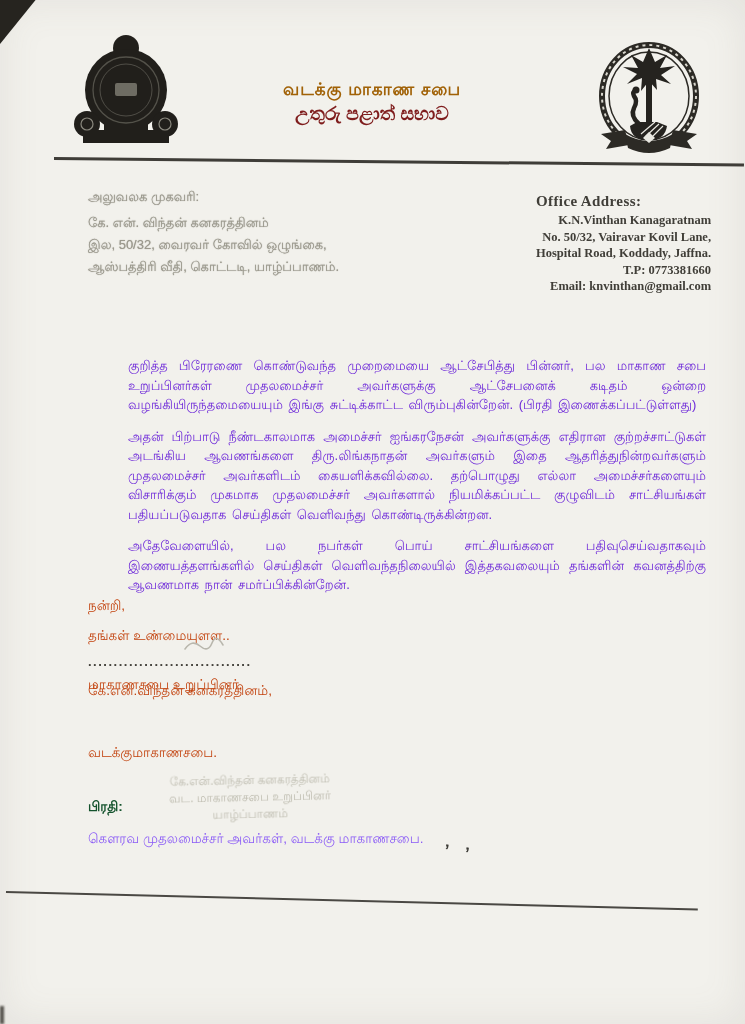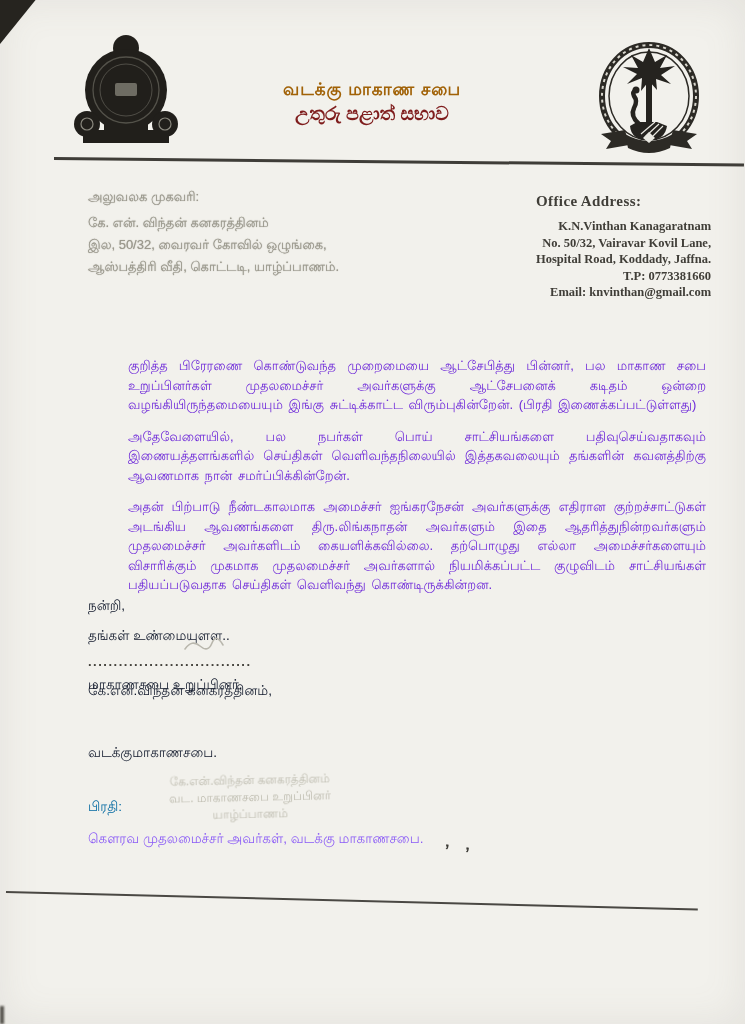--- a/index.html
+++ b/index.html
@@ -38,46 +38,46 @@
   
   .sender-address {
     position:absolute; left:88px; top:186px; font-size:13px; line-height:22px;
     color:#9b998d; text-shadow:0 0 1px rgba(150,148,138,.9);
   }
   .sender-label { margin-bottom:4px; }
   .office-address {
     position:absolute; left:536px; top:193px;
     font-family:"Liberation Serif", serif; color:#403e38;
   }
-  .office-label { font-size:15px; font-weight:bold; letter-spacing:.4px; margin-bottom:8px; }
+  .office-label { font-size:15px; font-weight:bold; letter-spacing:.4px; margin-bottom:2px; }
   .office-line  { font-size:12.5px; font-weight:bold; line-height:16.5px;text-align:right; }
   
   .body-text {
     position:absolute; left:88px; top:356px; width:578px;
     font-size:13px; line-height:19.5px; text-align:justify;
     word-spacing:2px; color:#6d28d9;margin-left:40px;
   }
   .body-text p { margin:0 0 12px 0; }
   
-  .close-line { position:absolute; left:88px; font-size:13.5px; color:#0f172a; }
+  .close-line { position:absolute; left:88px; font-size:13.5px; color:#c2410c; }
   .thanks   { top:598px; }
   .yours    { top:628px; }
   .sig-dots { top:654px; font-size:13px; font-weight:bold; letter-spacing:1.5px; color:#44423c; }
   .sig-name { top:683px; }
   .sig-role { top:677px; }
   .sig-org  { top:745px; }
   .squiggle { position:absolute; left:182px; top:636px; }
   
   .stamp {
     position:absolute; left:100px; top:772px; width:300px; text-align:center;
     color:#b5b3a5; font-size:12px; line-height:17px;
     transform:rotate(-1.2deg); filter:blur(.6px); opacity:.85;
   }
   
-  .copy-label     { position:absolute; left:88px; top:799px; font-size:13.5px; color:#0369a1; }
+  .copy-label     { position:absolute; left:88px; top:799px; font-size:13.5px; color:#14532d;font-weight:bold; }
   .copy-recipient { position:absolute; left:88px; top:831px; font-size:13.5px; color:#8b5cf6; }
   .stray-marks {
     position:absolute; left:444px; top:843px; font-size:17px; font-weight:bold;
     color:#3c3b36; letter-spacing:6px; transform:rotate(8deg);
   }
 </style>
 </head>
 <body>
 
 <div class="page">
@@ -136,22 +136,22 @@
     <div class="office-label">Office Address:</div>
     <div class="office-line">K.N.Vinthan Kanagaratnam</div>
     <div class="office-line">No. 50/32, Vairavar Kovil Lane,</div>
     <div class="office-line">Hospital Road, Koddady, Jaffna.</div>
     <div class="office-line">T.P: 0773381660</div>
     <div class="office-line">Email: knvinthan@gmail.com</div>
   </div>
 
   <div class="body-text">
     <p>குறித்த பிரேரணை கொண்டுவந்த முறைமையை ஆட்சேபித்து பின்னர், பல மாகாண சபை உறுப்பினர்கள் முதலமைச்சர் அவர்களுக்கு ஆட்சேபனைக் கடிதம் ஒன்றை வழங்கியிருந்தமையையும் இங்கு சுட்டிக்காட்ட விரும்புகின்றேன். (பிரதி இணைக்கப்பட்டுள்ளது)</p>
+    <p>அதன் பிற்பாடு நீண்டகாலமாக அமைச்சர் ஐங்கரநேசன் அவர்களுக்கு எதிரான குற்றச்சாட்டுகள் அடங்கிய ஆவணங்களை திரு.லிங்கநாதன் அவர்களும் இதை ஆதரித்துநின்றவர்களும் முதலமைச்சர் அவர்களிடம் கையளிக்கவில்லை. தற்பொழுது எல்லா அமைச்சர்களையும் விசாரிக்கும் முகமாக முதலமைச்சர் அவர்களால் நியமிக்கப்பட்ட குழுவிடம் சாட்சியங்கள் பதியப்படுவதாக செய்திகள் வெளிவந்து கொண்டிருக்கின்றன.</p>
     <p>அதேவேளையில், பல நபர்கள் பொய் சாட்சியங்களை பதிவுசெய்வதாகவும் இணையத்தளங்களில் செய்திகள் வெளிவந்தநிலையில் இத்தகவலையும் தங்களின் கவனத்திற்கு ஆவணமாக நான் சமர்ப்பிக்கின்றேன்.</p>
-    <p>அதன் பிற்பாடு நீண்டகாலமாக அமைச்சர் ஐங்கரநேசன் அவர்களுக்கு எதிரான குற்றச்சாட்டுகள் அடங்கிய ஆவணங்களை திரு.லிங்கநாதன் அவர்களும் இதை ஆதரித்துநின்றவர்களும் முதலமைச்சர் அவர்களிடம் கையளிக்கவில்லை. தற்பொழுது எல்லா அமைச்சர்களையும் விசாரிக்கும் முகமாக முதலமைச்சர் அவர்களால் நியமிக்கப்பட்ட குழுவிடம் சாட்சியங்கள் பதியப்படுவதாக செய்திகள் வெளிவந்து கொண்டிருக்கின்றன.</p>
   </div>
 
   <div class="close-line thanks">நன்றி,</div>
   <div class="close-line yours">தங்கள் உண்மையுளள..</div>
   <svg class="squiggle" width="44" height="18">
     <path d="M3 13 Q10 3 18 10 T30 7 T41 9" stroke="#b9b7ad" stroke-width="1.6" fill="none" stroke-linecap="round"></path>
   </svg>
   <div class="close-line sig-dots">................................</div>
   <div class="close-line sig-name">கே.என்.விந்தன் கனகரத்தினம்,</div>
   <div class="close-line sig-role">மாகாணசபை உறுப்பினர்,</div>

